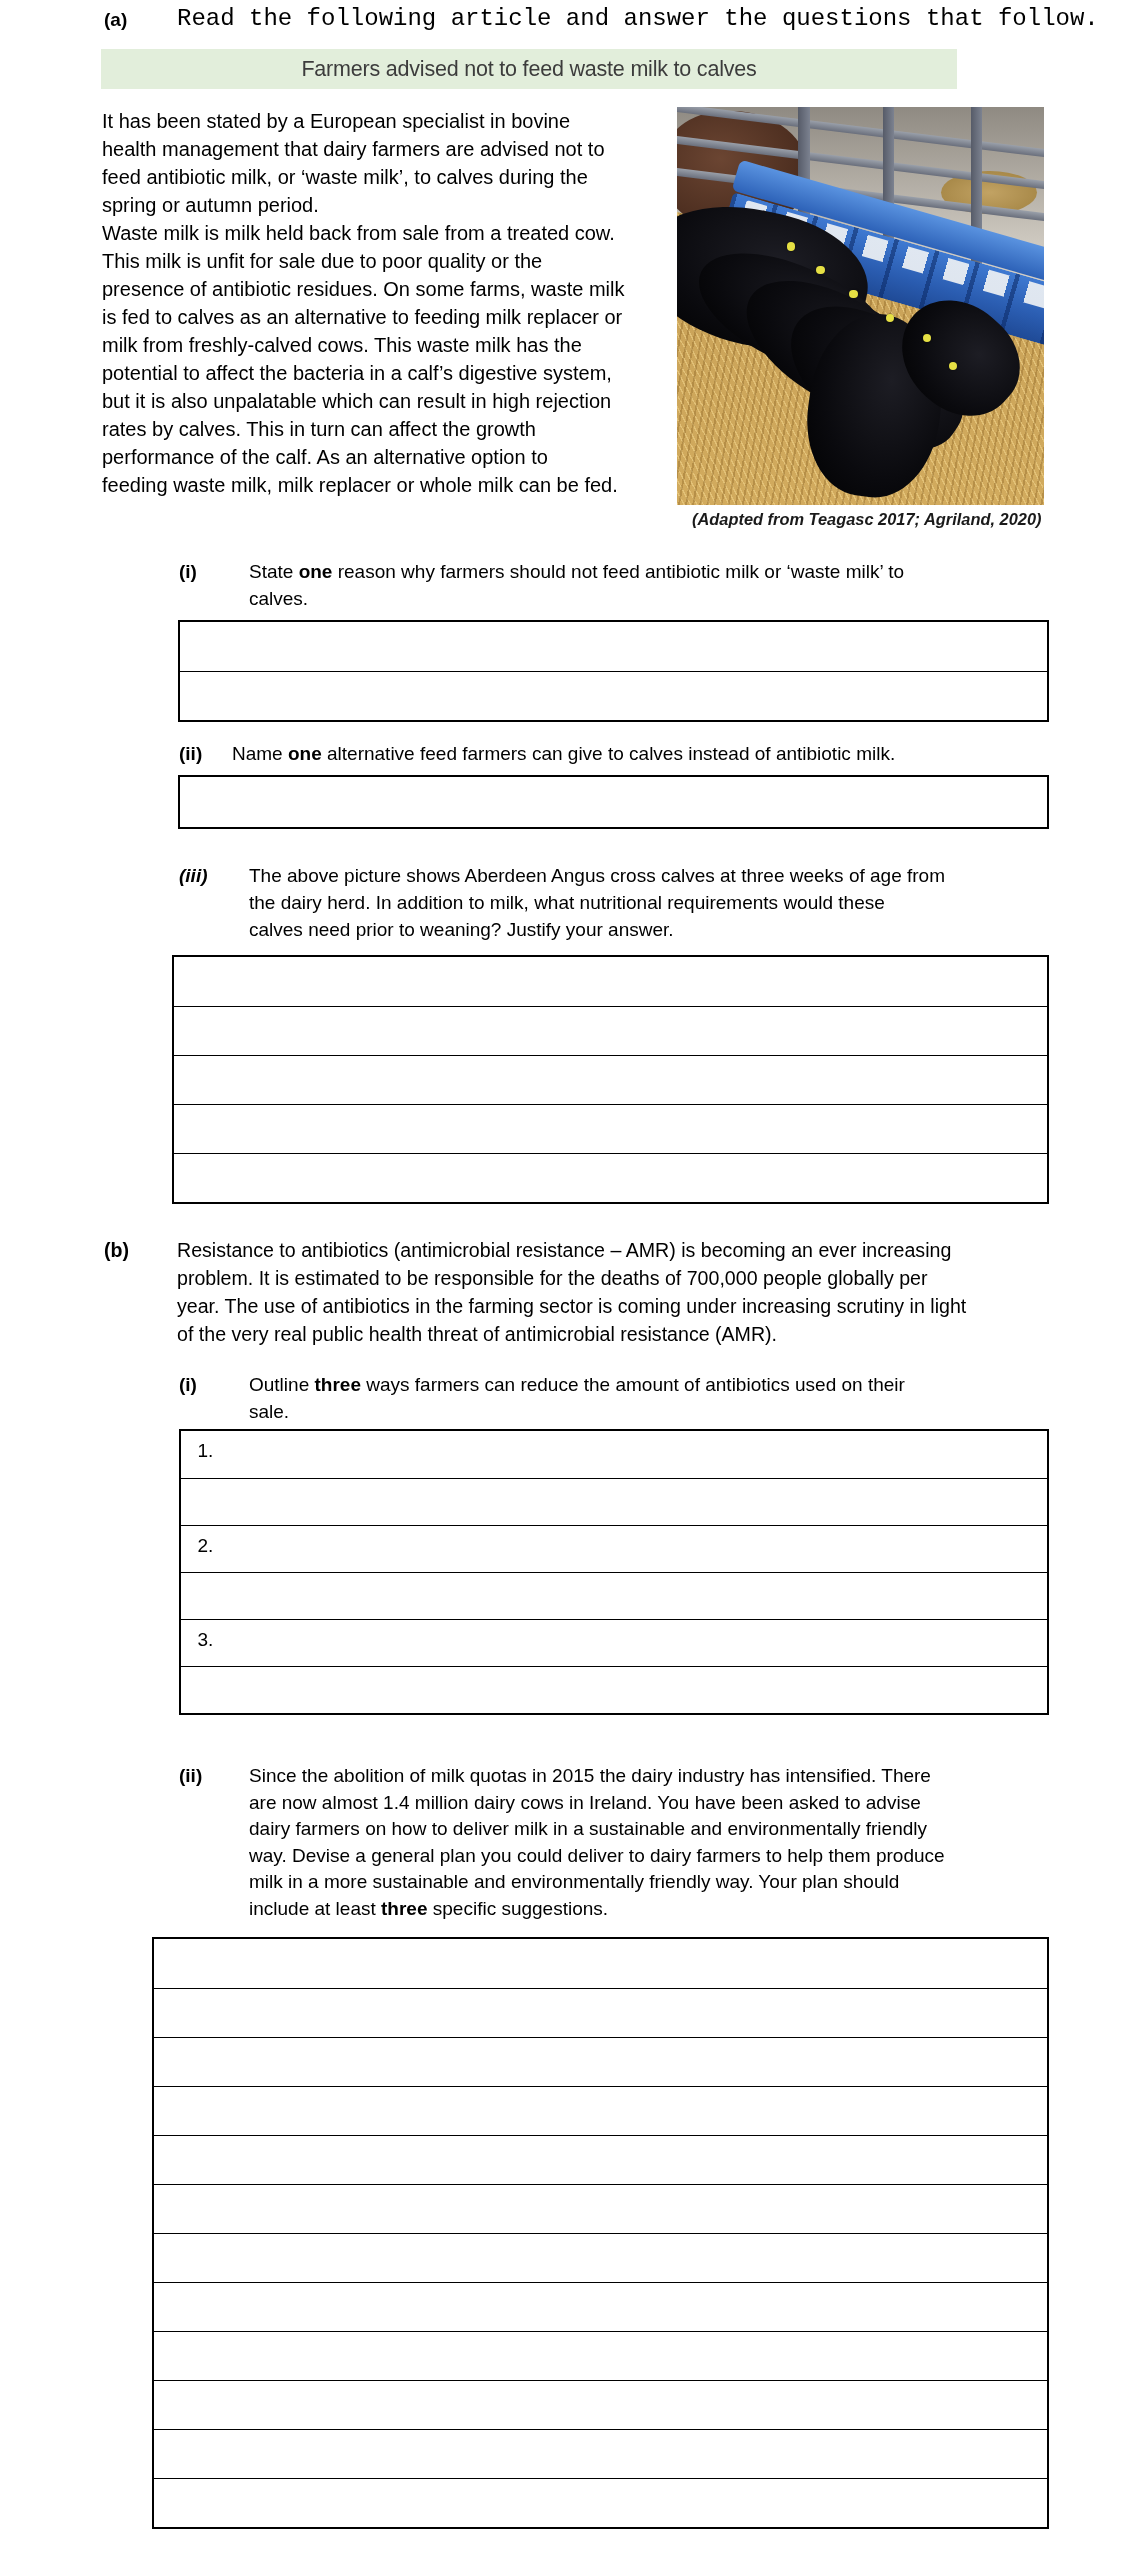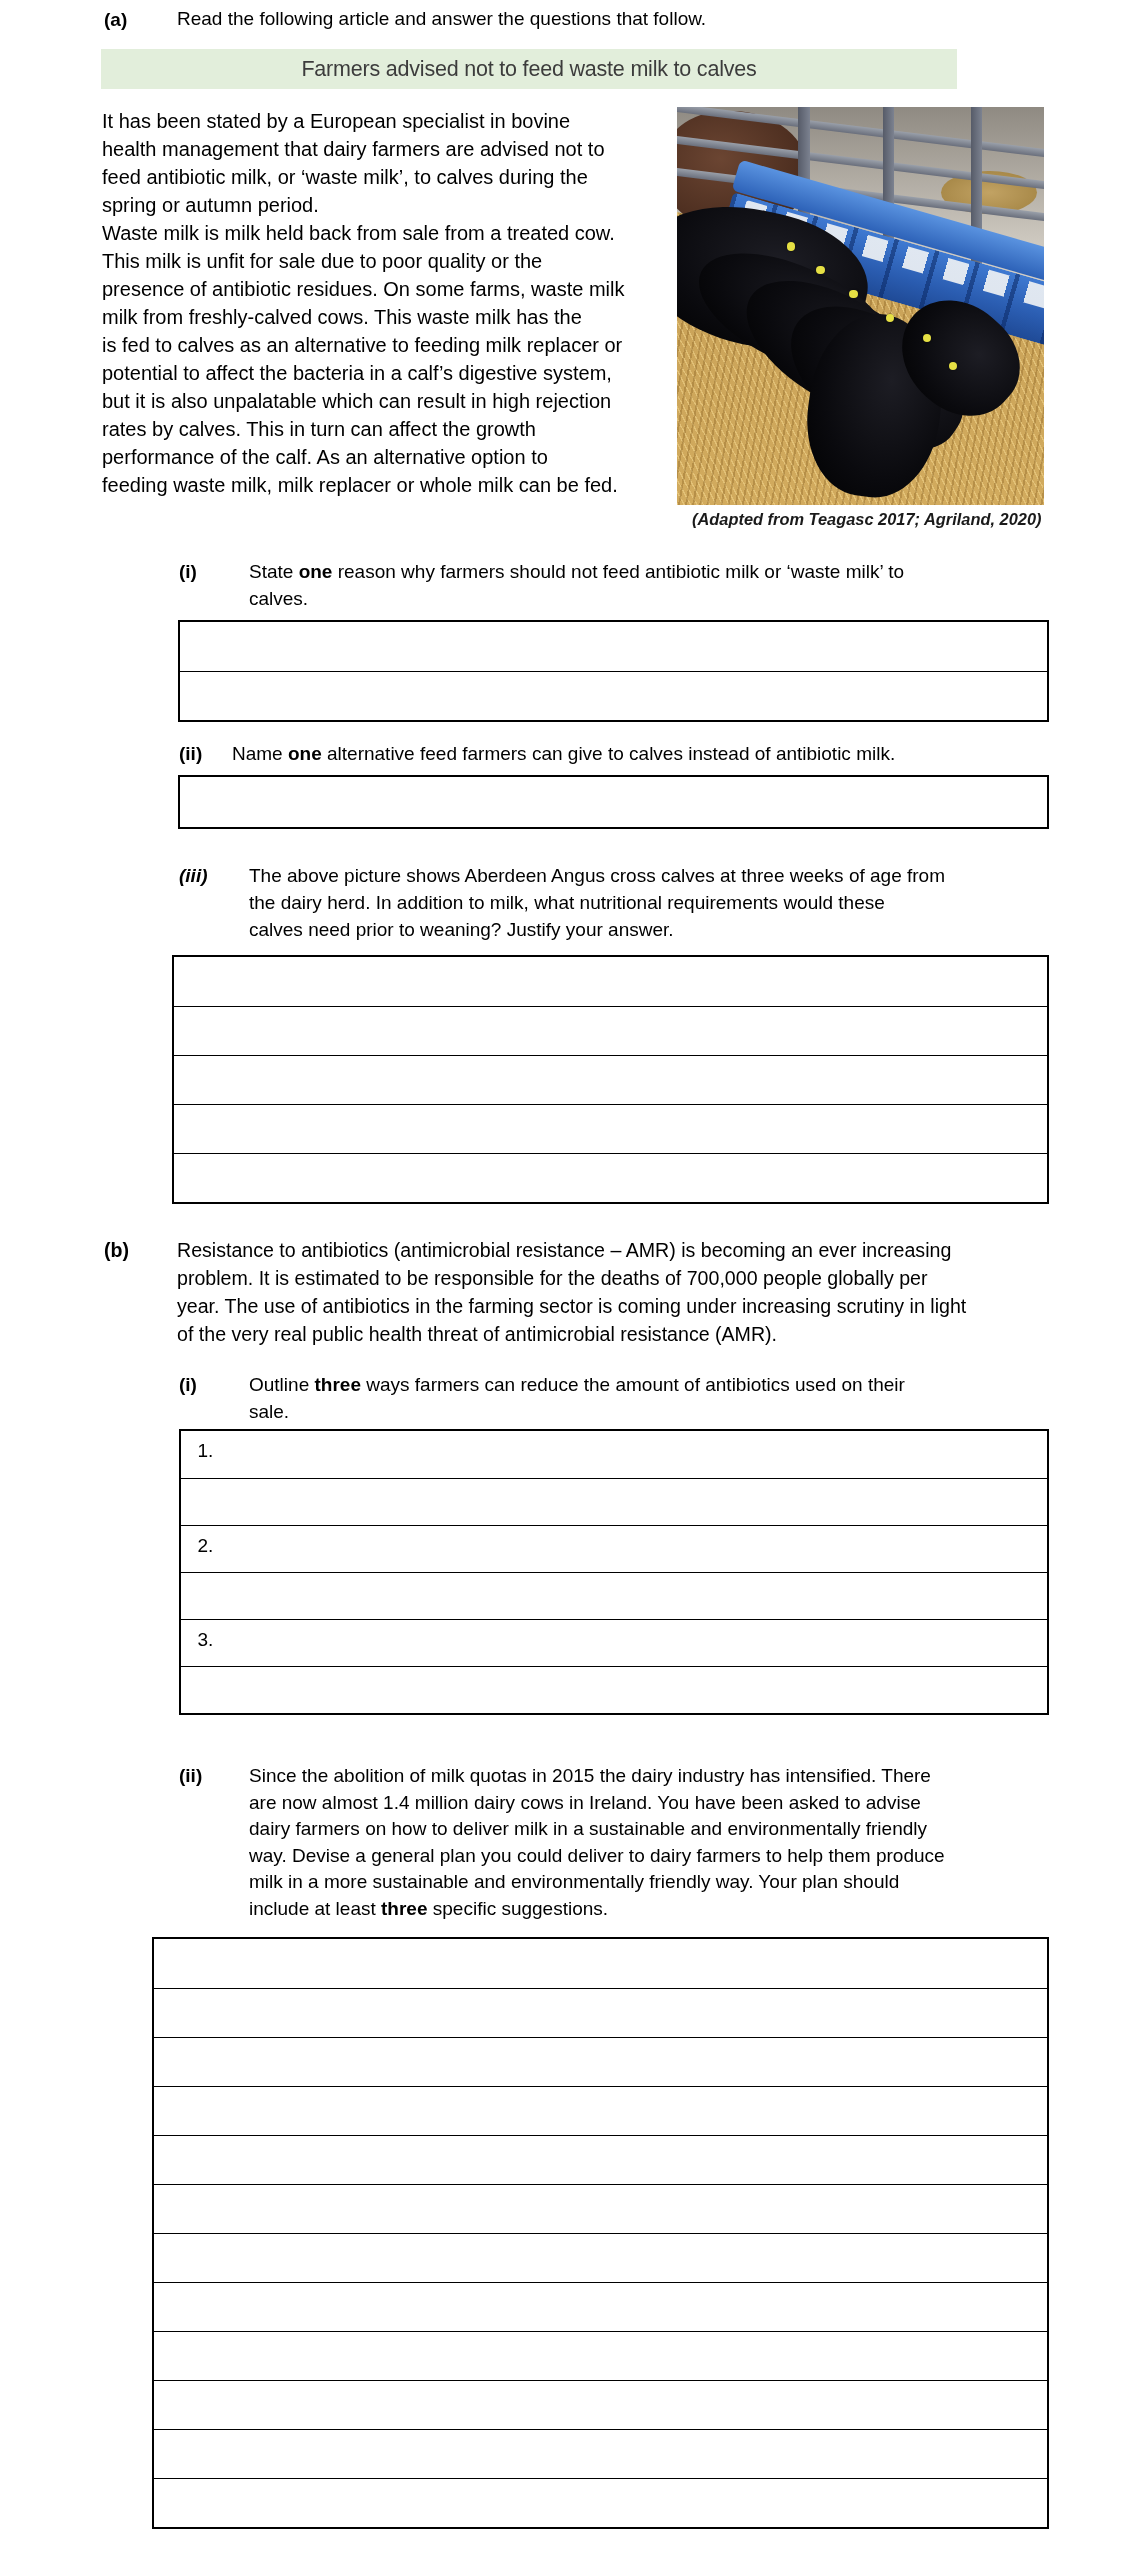--- a/index.html
+++ b/index.html
@@ -4,21 +4,21 @@
 <style>
   html,body{margin:0;padding:0;background:#ffffff;}
   .page{
     position:relative;width:1148px;height:2576px;background:#ffffff;
     font-family:"Liberation Sans",sans-serif;color:#000;overflow:hidden;
   }
   .abs{position:absolute;}
   .qlabel{font-weight:bold;font-size:19px;line-height:27px;}
   .qtext{font-size:19px;line-height:27px;}
   .qtext .line{white-space:nowrap;}
-  .instr{font-size:19px;line-height:25px;}
+  .instr{font-size:24px;line-height:25px;font-family:Liberation Mono, monospace;}
   .banner{
     left:101px;top:49px;width:856px;height:40px;
     text-align:center;font-size:21.5px;line-height:40px;color:#3c3c3c;
     letter-spacing:-0.2px;
   }
   .article{left:102px;top:107px;width:576px;font-size:20px;line-height:28px;}
   .article .line{white-space:nowrap;}
   .b-intro{left:177px;top:1236px;width:884px;font-size:19.6px;line-height:28px;}
   .b-intro .line{white-space:nowrap;}
   .caption{left:677px;top:510px;width:367px;text-align:right;font-style:italic;font-size:16.4px;color:#1a1a1a;padding-right:2.5px;box-sizing:border-box;font-weight:bold;}
@@ -88,22 +88,22 @@
   </div>
 
   <div class="abs article">
       <div class="line"><span>It has been stated by a European specialist in bovine</span></div>
       <div class="line"><span>health management that dairy farmers are advised not to</span></div>
       <div class="line"><span>feed antibiotic milk, or ‘waste milk’, to calves during the</span></div>
       <div class="line"><span>spring or autumn period.</span></div>
       <div class="line"><span>Waste milk is milk held back from sale from a treated cow.</span></div>
       <div class="line"><span>This milk is unfit for sale due to poor quality or the</span></div>
       <div class="line"><span>presence of antibiotic residues. On some farms, waste milk</span></div>
+      <div class="line"><span>is fed to calves as an alternative to feeding milk replacer or</span></div>
       <div class="line"><span>milk from freshly-calved cows. This waste milk has the</span></div>
-      <div class="line"><span>is fed to calves as an alternative to feeding milk replacer or</span></div>
       <div class="line"><span>potential to affect the bacteria in a calf’s digestive system,</span></div>
       <div class="line"><span>but it is also unpalatable which can result in high rejection</span></div>
       <div class="line"><span>rates by calves. This in turn can affect the growth</span></div>
       <div class="line"><span>performance of the calf. As an alternative option to</span></div>
       <div class="line"><span>feeding waste milk, milk replacer or whole milk can be fed.</span></div>
     </div>
 
   <div class="abs photo" title="Aberdeen Angus cross calves feeding at a blue trough feeder on straw bedding">
     <div class="ph-straw"></div>
     <div class="ph-concrete"></div>

